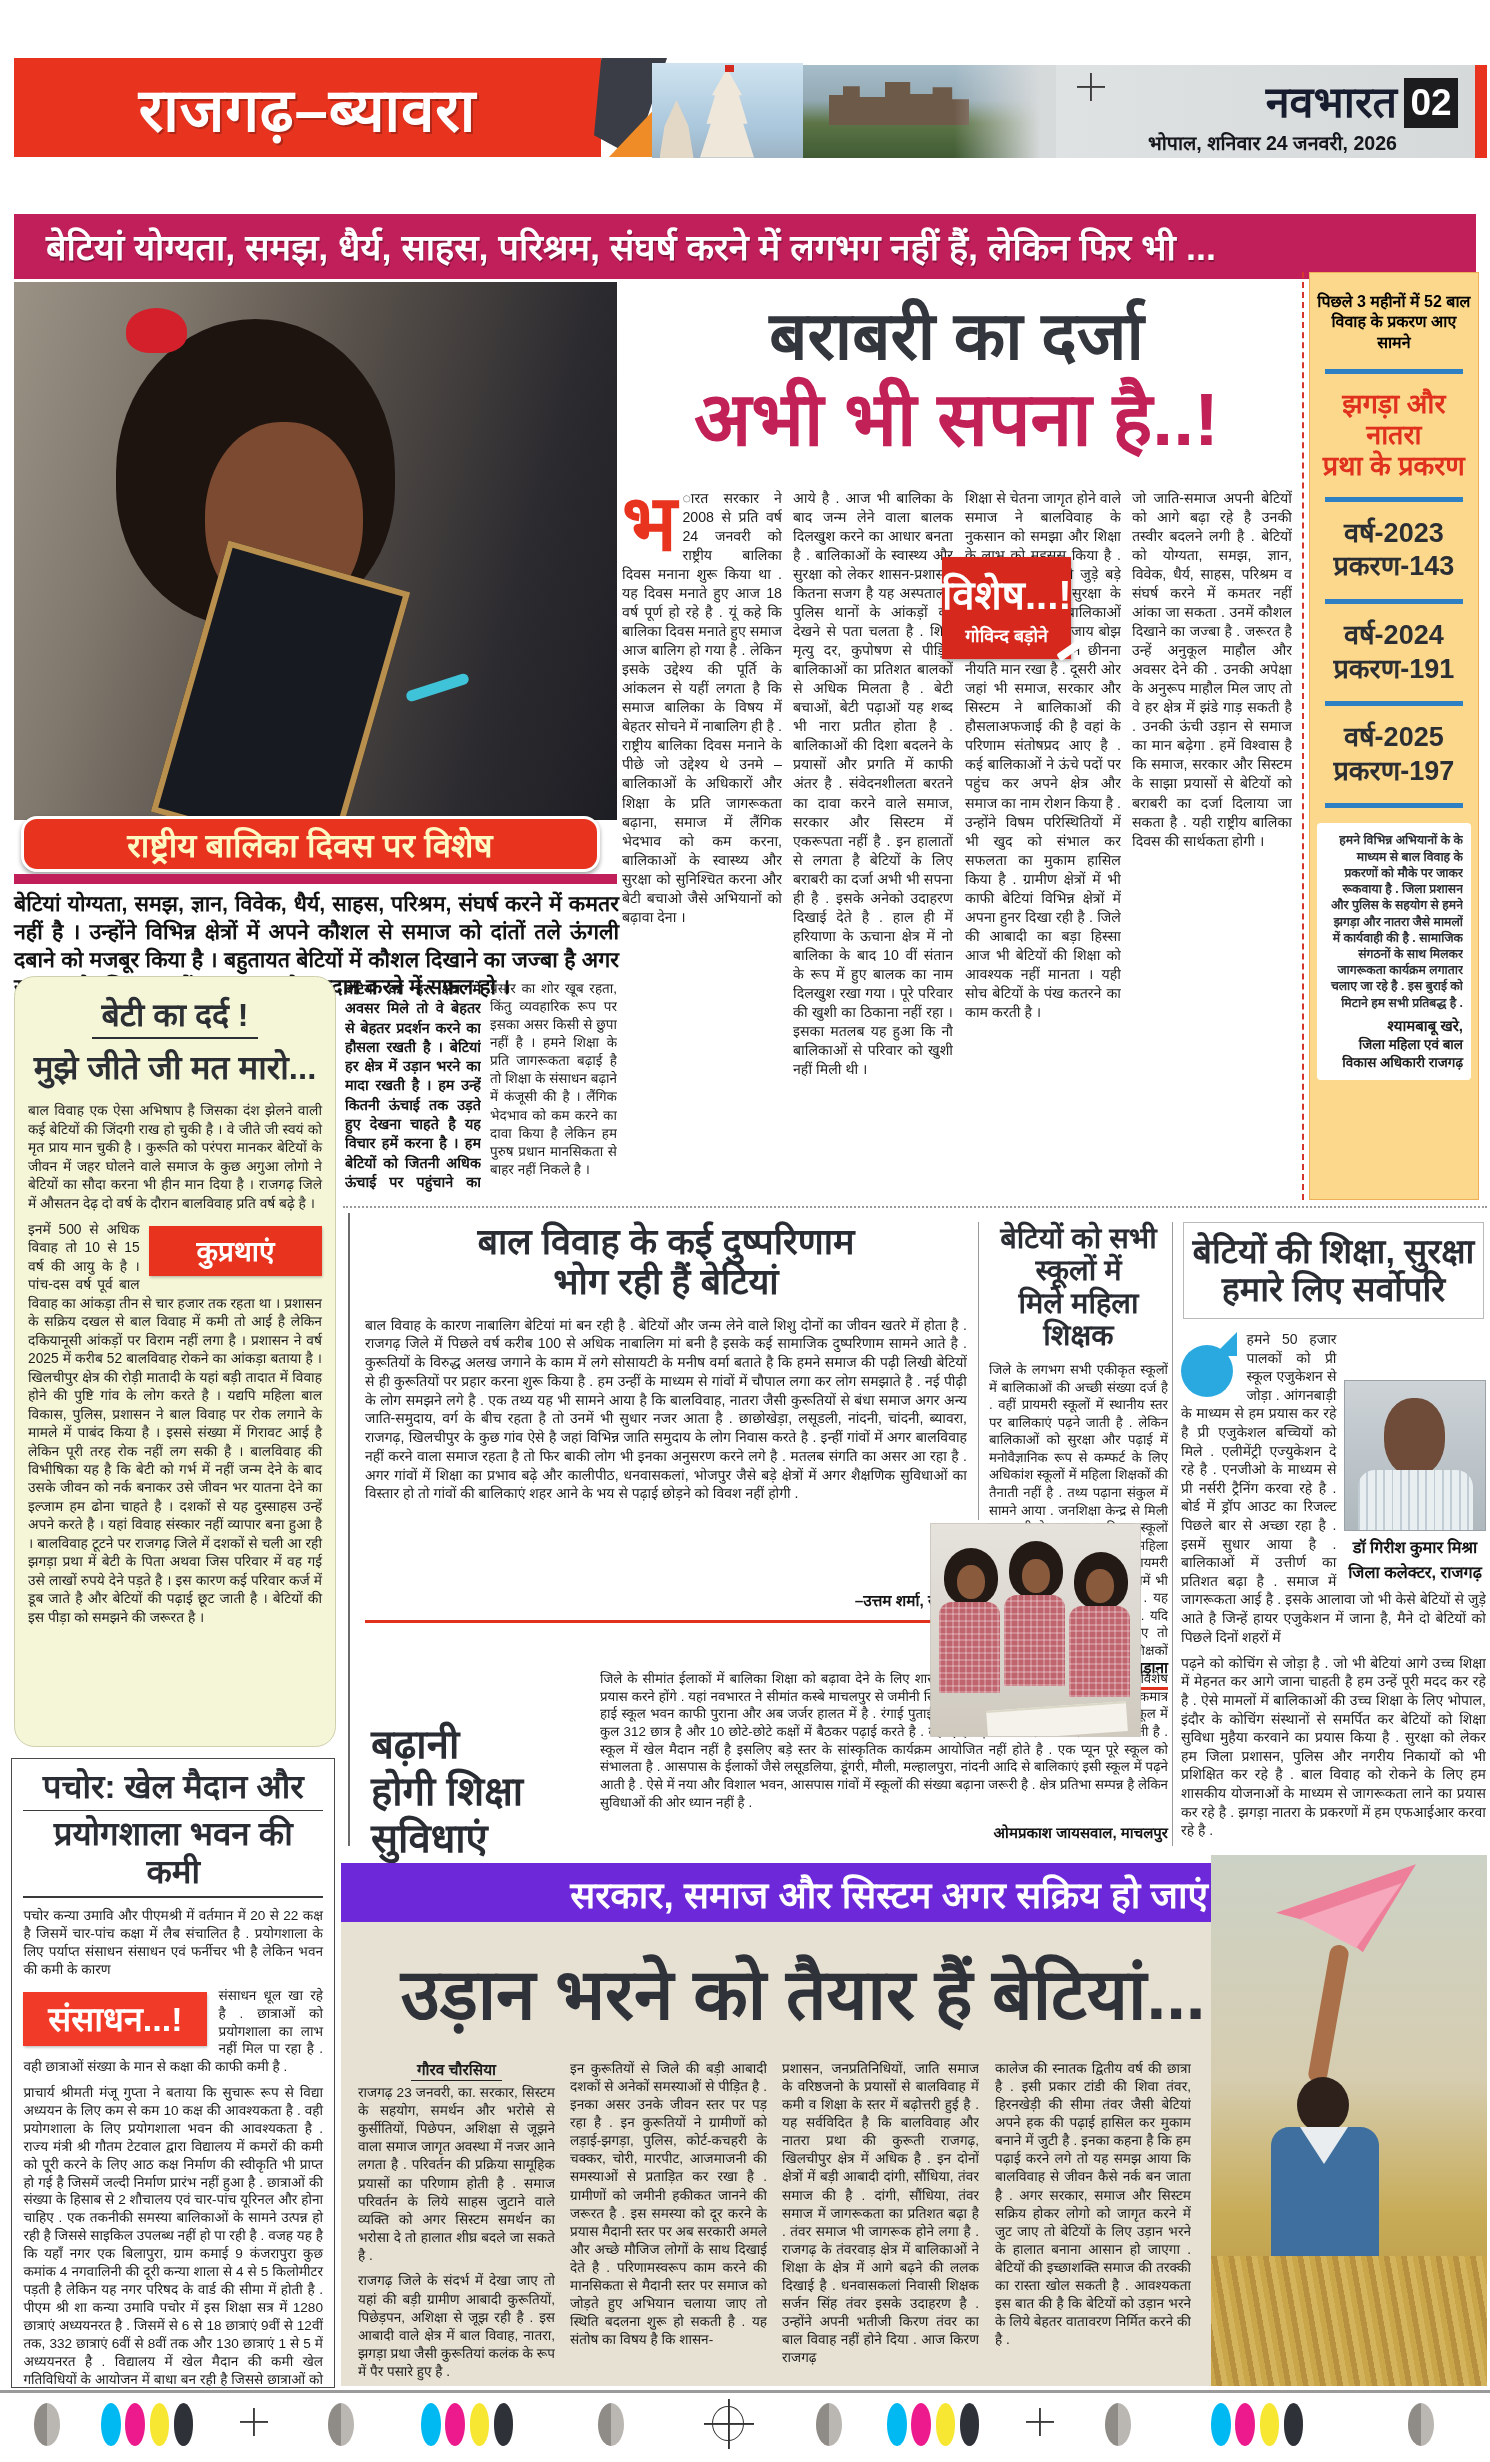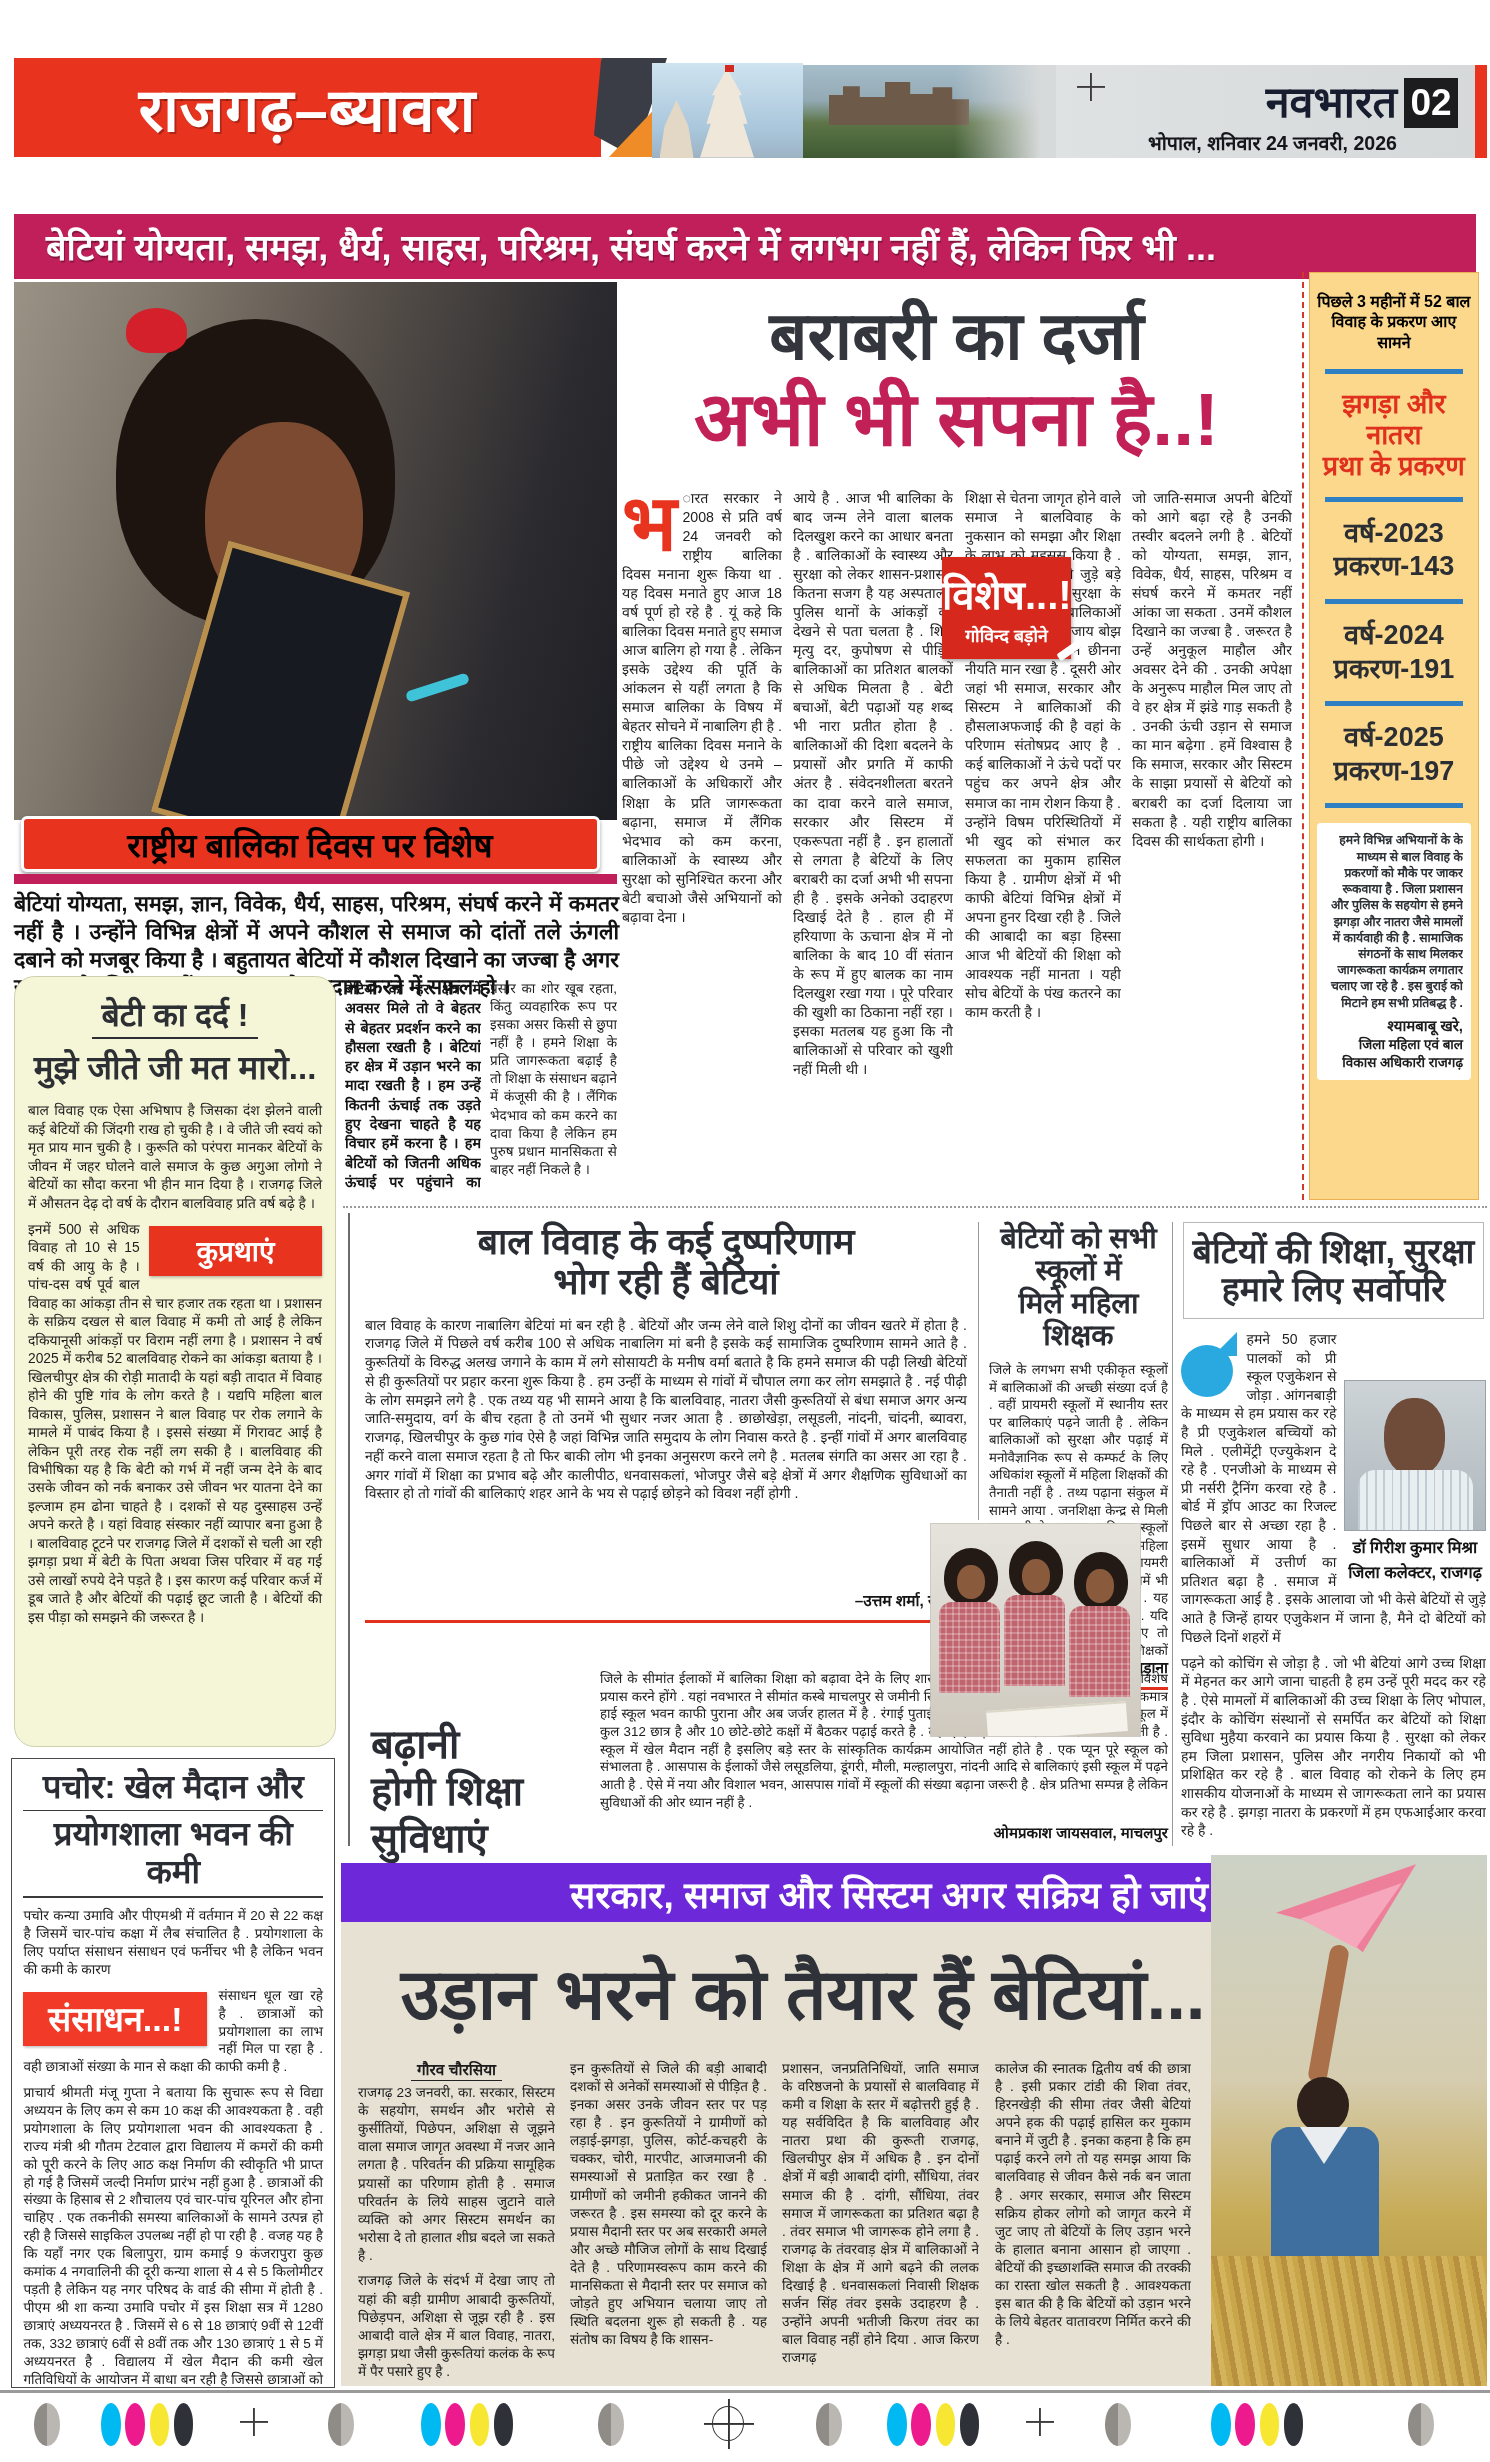--- a/index.html
+++ b/index.html
@@ -33,21 +33,21 @@
   
   #kicker-strip{left:14px;top:214px;width:1462px;height:65px;background:#c01f5a;color:#fff;display:flex;align-items:center;padding-left:32px;box-sizing:border-box;font-size:36px;font-weight:800;text-shadow:0.9px 1.9px 0 rgba(0,0,0,.3);}
 
   
   #feature-photo{left:14px;top:282px;width:603px;height:538px;background:linear-gradient(105deg,#9a9285 0%,#80786c 22%,#57504a 48%,#2c2b2f 78%,#1d1e24 100%);overflow:hidden;}
   #feature-photo .hair{position:absolute;left:102px;top:37px;width:279px;height:307px;background:#1d1410;border-radius:50% 50% 45% 45%;}
   #feature-photo .bow{position:absolute;left:112px;top:26px;width:61px;height:45px;background:#d3202a;border-radius:50% 50% 40% 40%;}
   #feature-photo .face{position:absolute;left:191px;top:140px;width:158px;height:196px;background:#7c4a31;border-radius:48%;}
   #feature-photo .slate{position:absolute;left:172px;top:279px;width:177px;height:270px;background:#171a20;border:6.5px solid #b98f4e;transform:rotate(16deg);}
   #feature-photo .bangle{position:absolute;left:391px;top:400px;width:65px;height:11.2px;background:#3fc3d8;transform:rotate(-18deg);border-radius:5.6px;}
-  #photo-caption{left:20.5px;top:816px;width:579px;height:56px;background:#e8331f;border:3.7px solid #fff;box-sizing:border-box;border-radius:6px;color:#000000;font-size:33px;font-weight:800;display:flex;align-items:center;justify-content:center;box-shadow:0 2.8px 4.7px rgba(0,0,0,.35);}
+  #photo-caption{left:20.5px;top:816px;width:579px;height:56px;background:#e8331f;border:3.7px solid #fff;box-sizing:border-box;border-radius:16px;color:#fef9c3;font-size:33px;font-weight:800;display:flex;align-items:center;justify-content:center;box-shadow:0 2.8px 4.7px rgba(0,0,0,.35);}
   #caption-underbar{left:14px;top:874px;width:603px;height:10.2px;background:#c01f5a;}
   #feature-intro{left:14px;top:891px;width:605px;font-size:21.4px;font-weight:700;color:#121212;line-height:1.3;}
 
   
   #pain-box{left:14px;top:976px;width:322px;height:771px;background:#f5f5d8;border:0.9px solid #cfcfae;border-radius:20.5px;box-sizing:border-box;padding:15px 13px;overflow:hidden;}
   #pain-title{text-align:center;font-size:32px;font-weight:800;color:#2c2f33;margin-bottom:7.5px;}
   #pain-title span{border-bottom:2.8px solid #2c2f33;padding:0 9.3px 3.7px 9.3px;}
   #pain-subtitle{text-align:center;font-size:33px;font-weight:800;color:#2c2f33;margin:9.3px 0 13px 0;}
   #pain-body{font-size:13.8px;line-height:1.34;color:#1e1e1e;}
   .tag-red{float:right;width:173px;height:50px;background:#e8331f;color:#fff;font-size:28px;font-weight:800;display:flex;align-items:center;justify-content:center;margin:5.6px 0 5.6px 9.3px;box-shadow:0.9px 1.9px 2.8px rgba(0,0,0,.3);}

